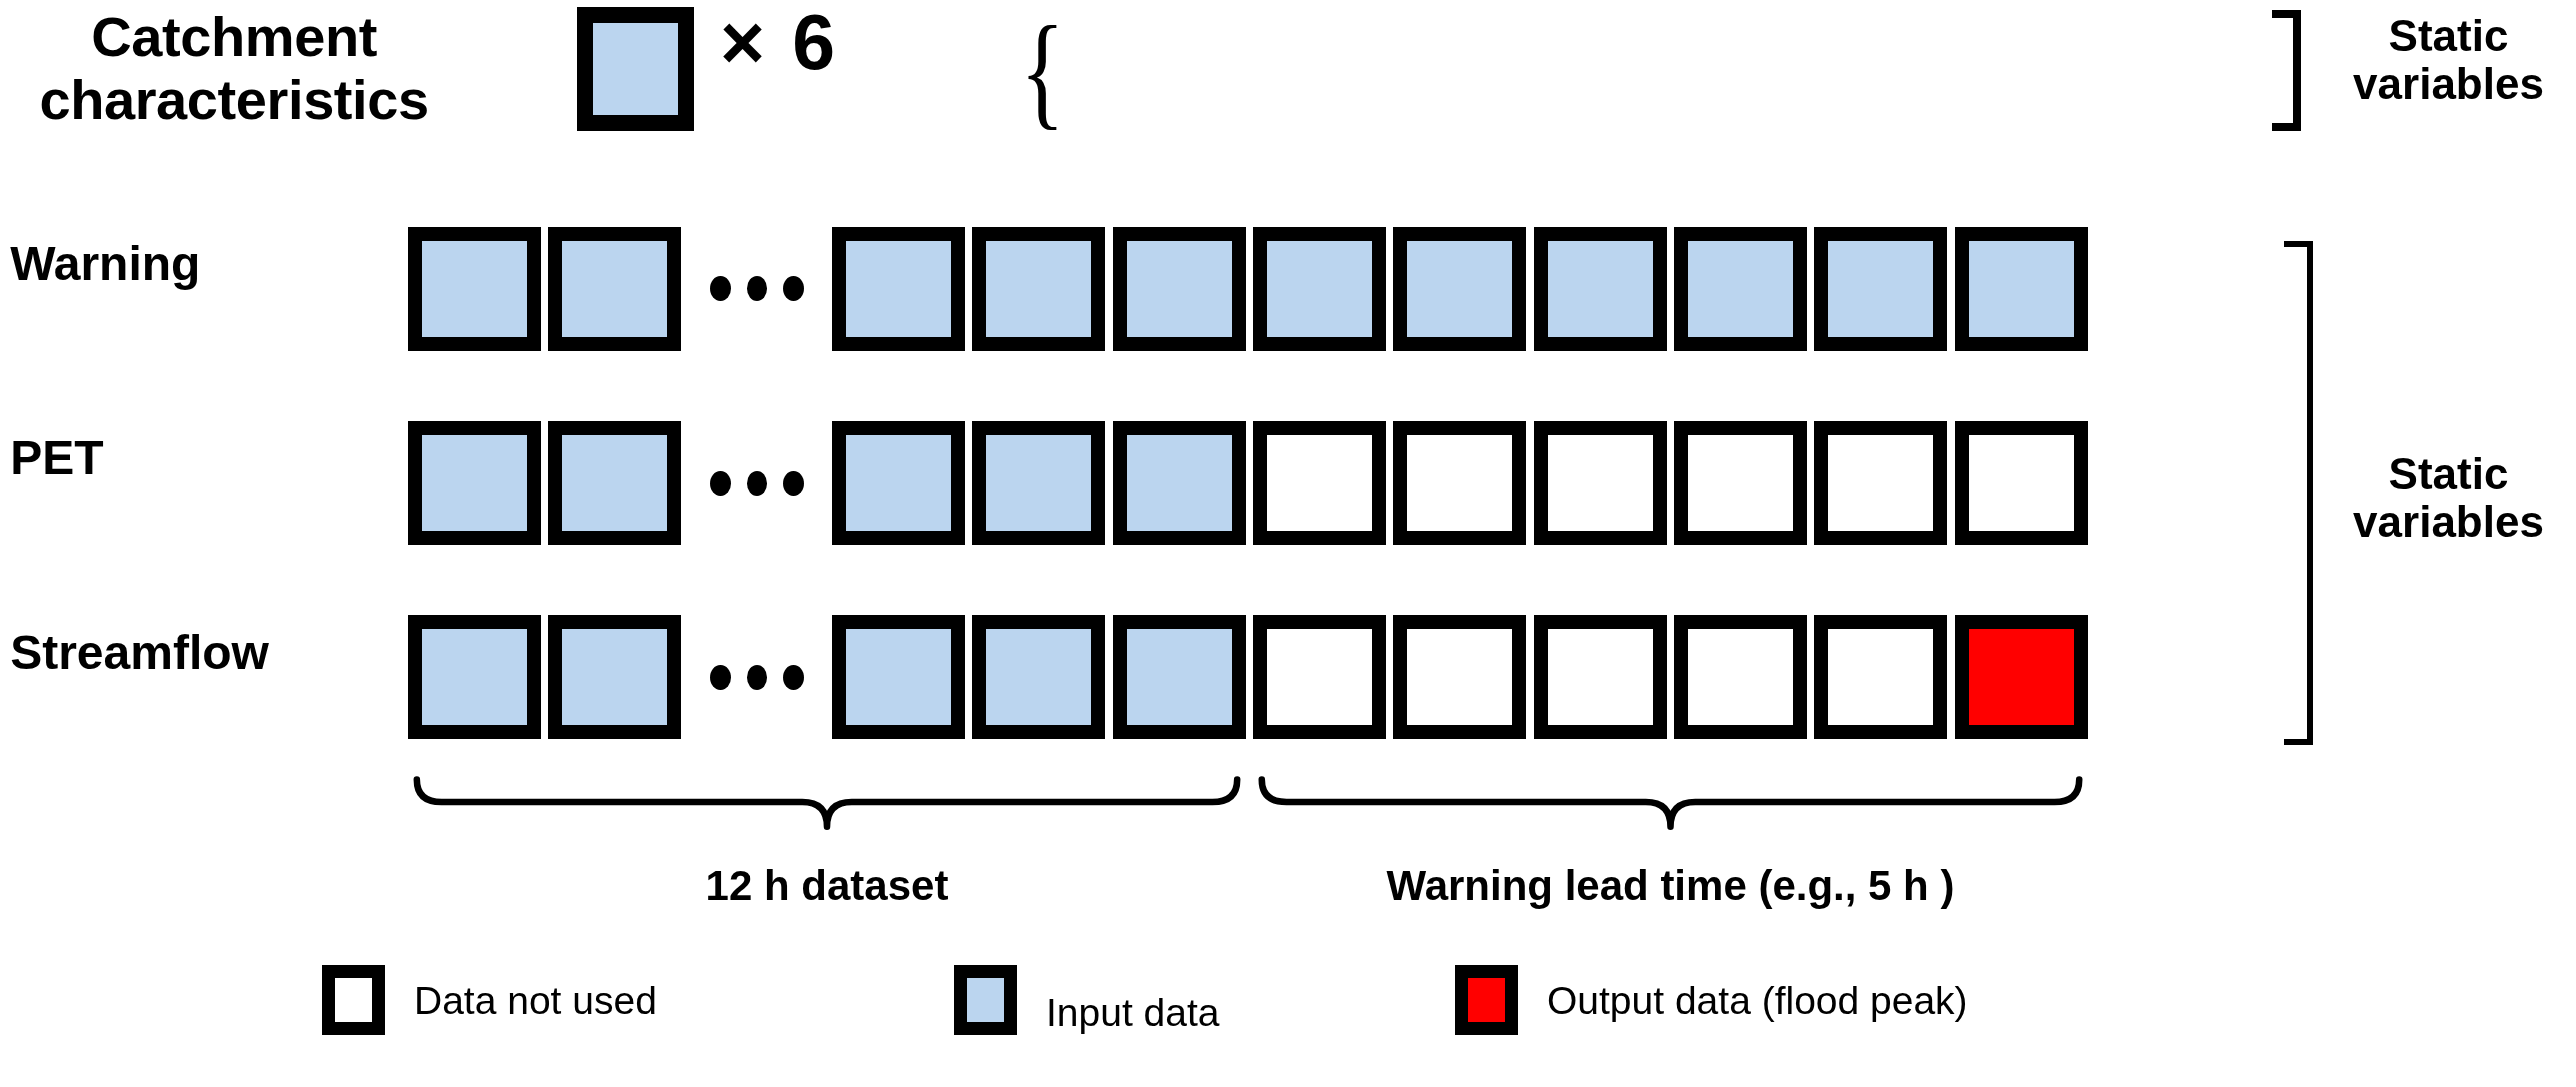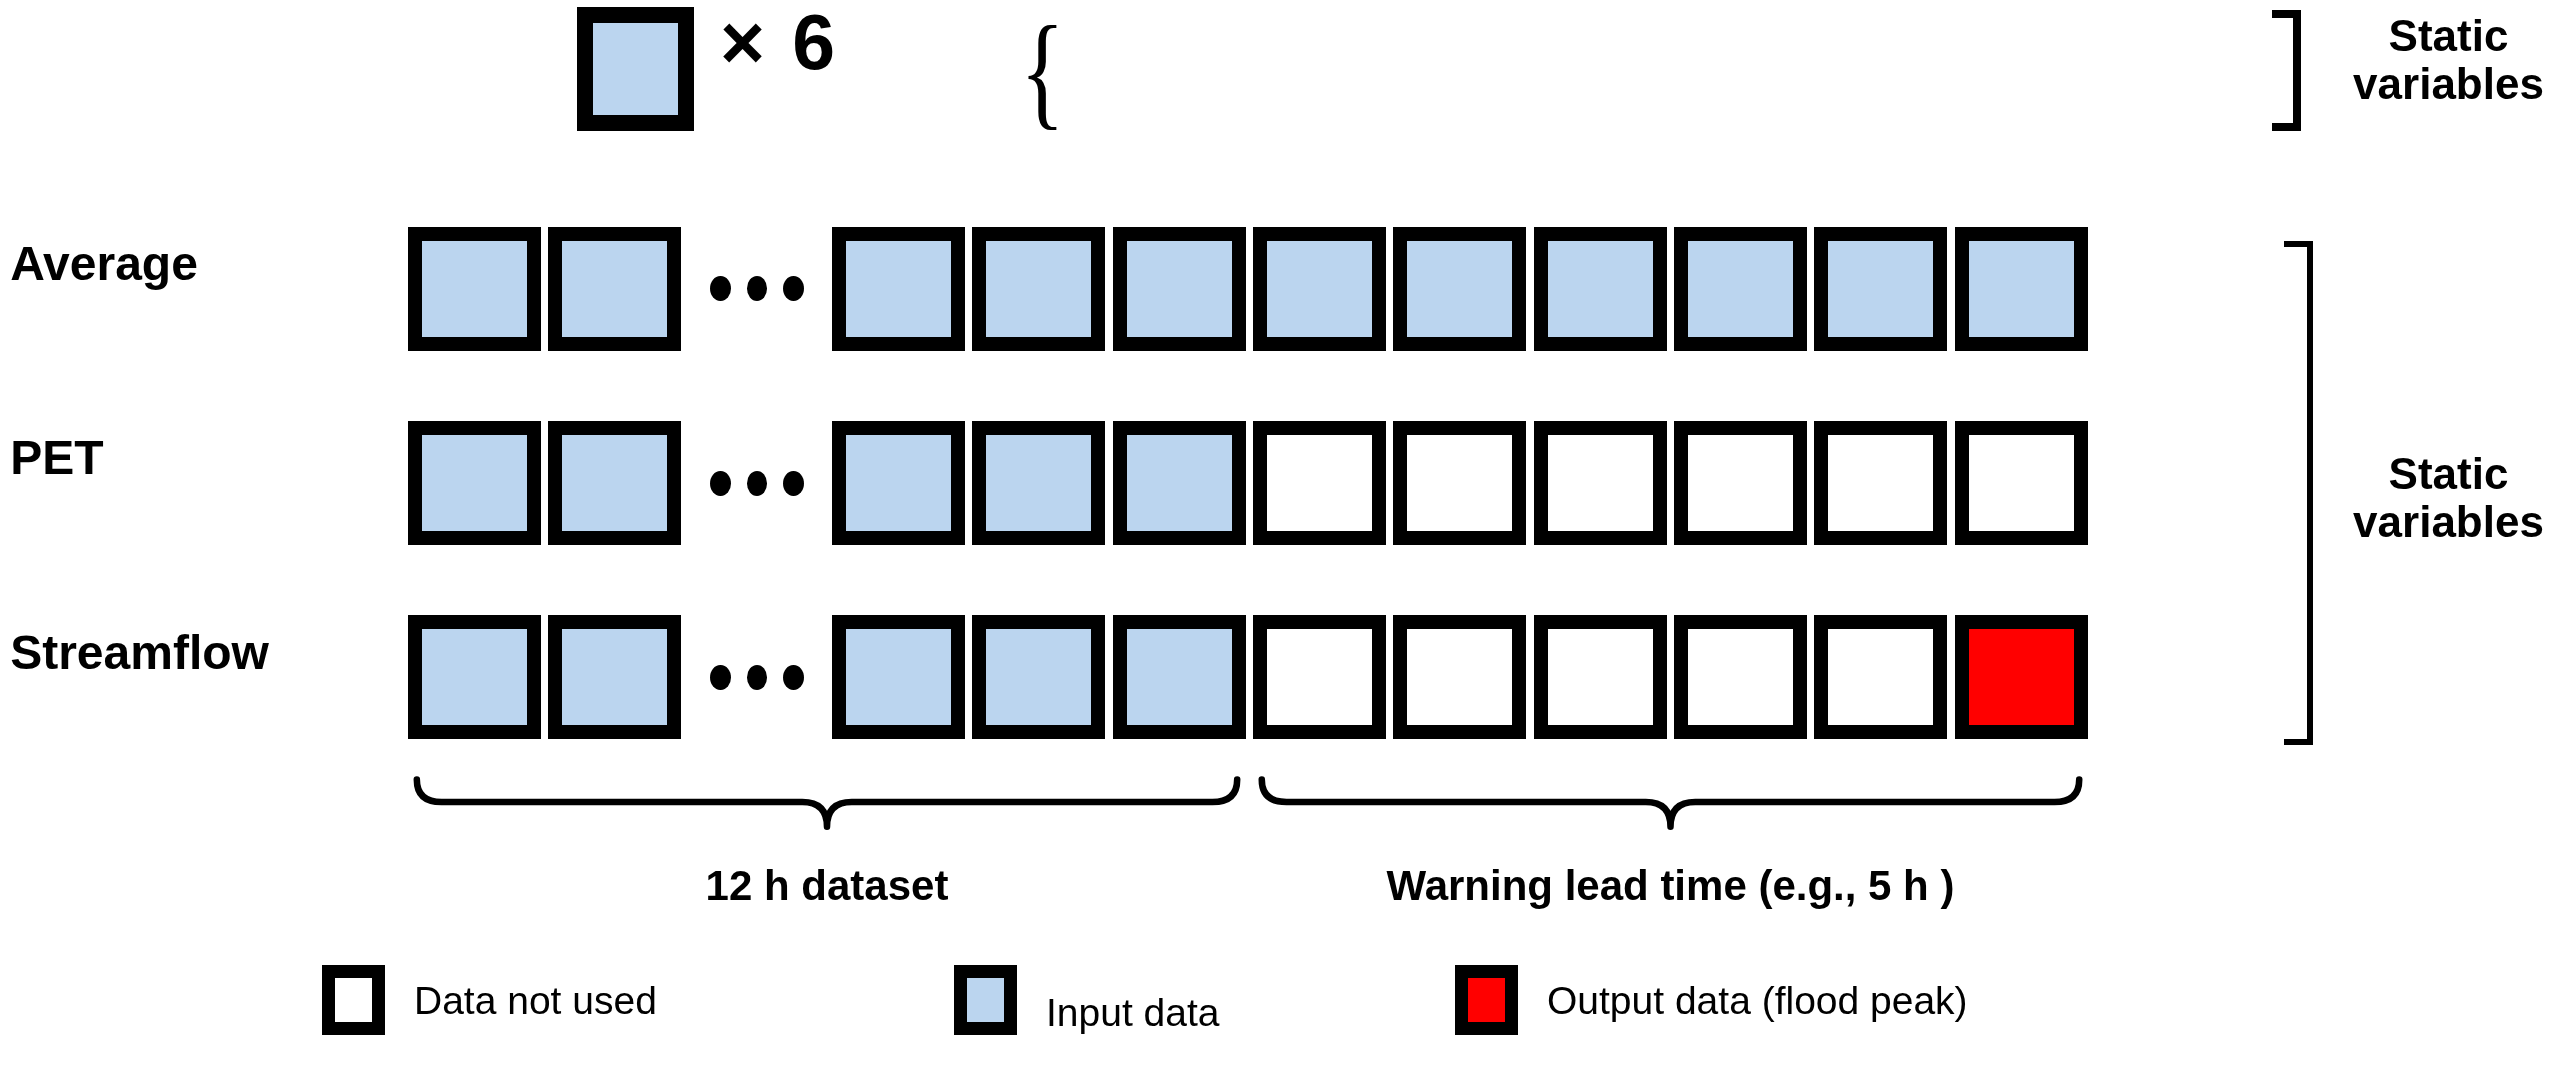--- a/index.html
+++ b/index.html
@@ -154,20 +154,21 @@
     line-height: 1;
     white-space: nowrap;
     font-weight: normal;
   }
 </style>
 </head>
 <body>
 
 <div id="diagram">
 
+  <div class="hdr-title">Catchment characteristics</div>
 
   <div class="cell hdr-cell blue"></div>
 
   <div class="times6">× 6</div>
 
   <div class="brace-left">{</div>
 
   <div class="static-list">
   </div>
 
@@ -177,21 +178,21 @@
     <div>variables</div>
   </div>
 
   <div class="bracket dynamic-br"></div>
   <div class="side-label dynamic">
     <div>Static</div>
     <div>variables</div>
   </div>
 
   <div id="grid-host">
-      <div class="row-label" style="top: 240px;">Average</div>
+      <div class="row-label" style="top: 240px;">Warning</div>
       <div class="cell blue" style="left: 408px; top: 227px; width: 133px; height: 124px;"></div>
       <div class="cell blue" style="left: 548px; top: 227px; width: 133px; height: 124px;"></div>
       <div class="cell blue" style="left: 832px; top: 227px; width: 133px; height: 124px;"></div>
       <div class="cell blue" style="left: 972px; top: 227px; width: 133px; height: 124px;"></div>
       <div class="cell blue" style="left: 1113px; top: 227px; width: 133px; height: 124px;"></div>
       <div class="cell blue" style="left: 1253px; top: 227px; width: 133px; height: 124px;"></div>
       <div class="cell blue" style="left: 1393px; top: 227px; width: 133px; height: 124px;"></div>
       <div class="cell blue" style="left: 1534px; top: 227px; width: 133px; height: 124px;"></div>
       <div class="cell blue" style="left: 1674px; top: 227px; width: 133px; height: 124px;"></div>
       <div class="cell blue" style="left: 1814px; top: 227px; width: 133px; height: 124px;"></div>

